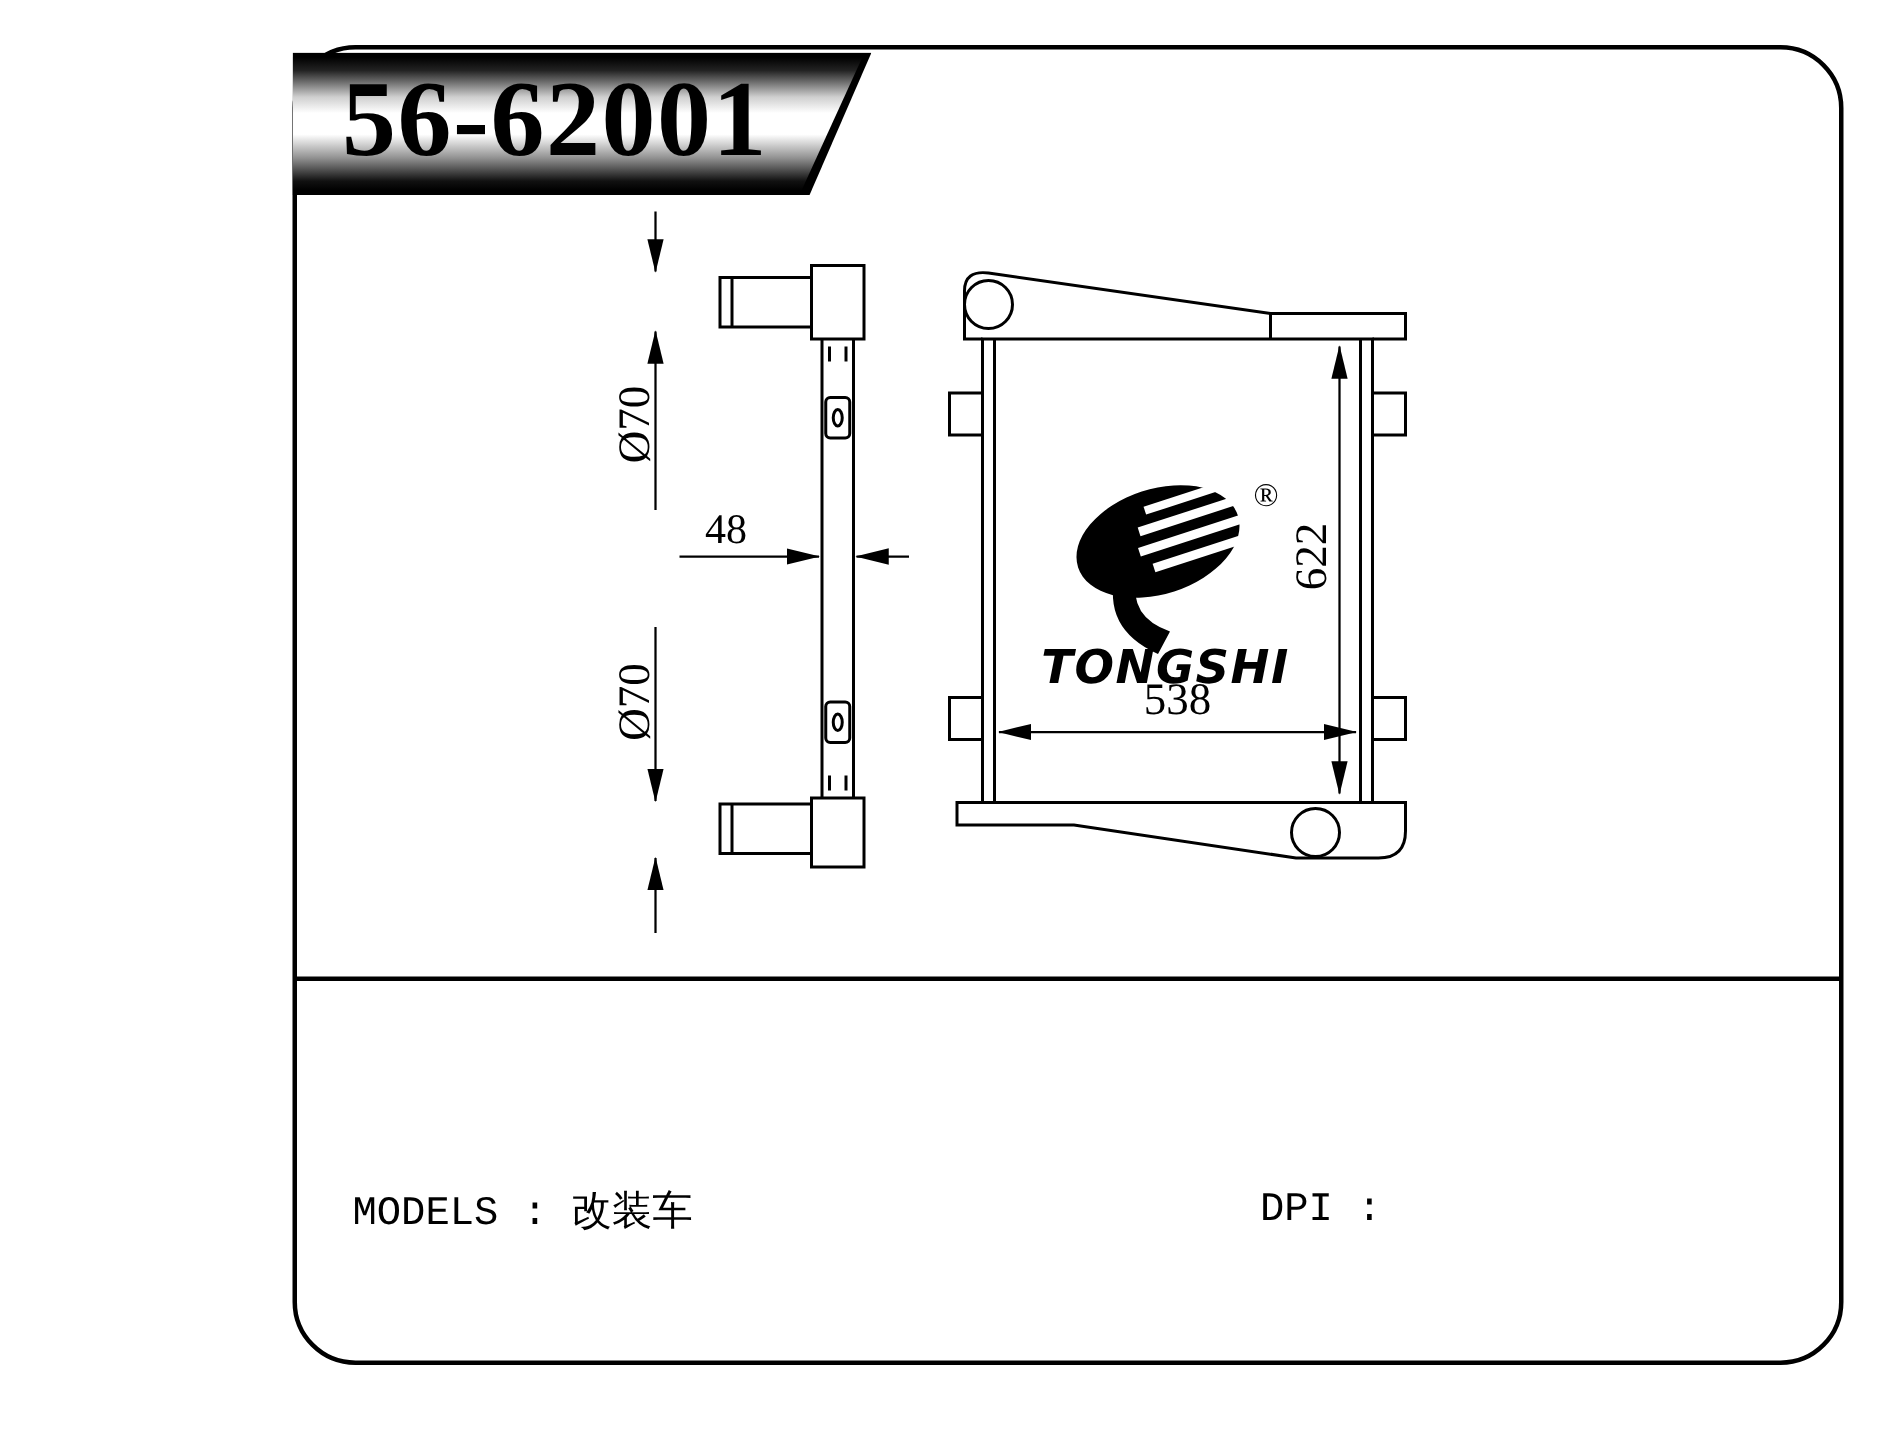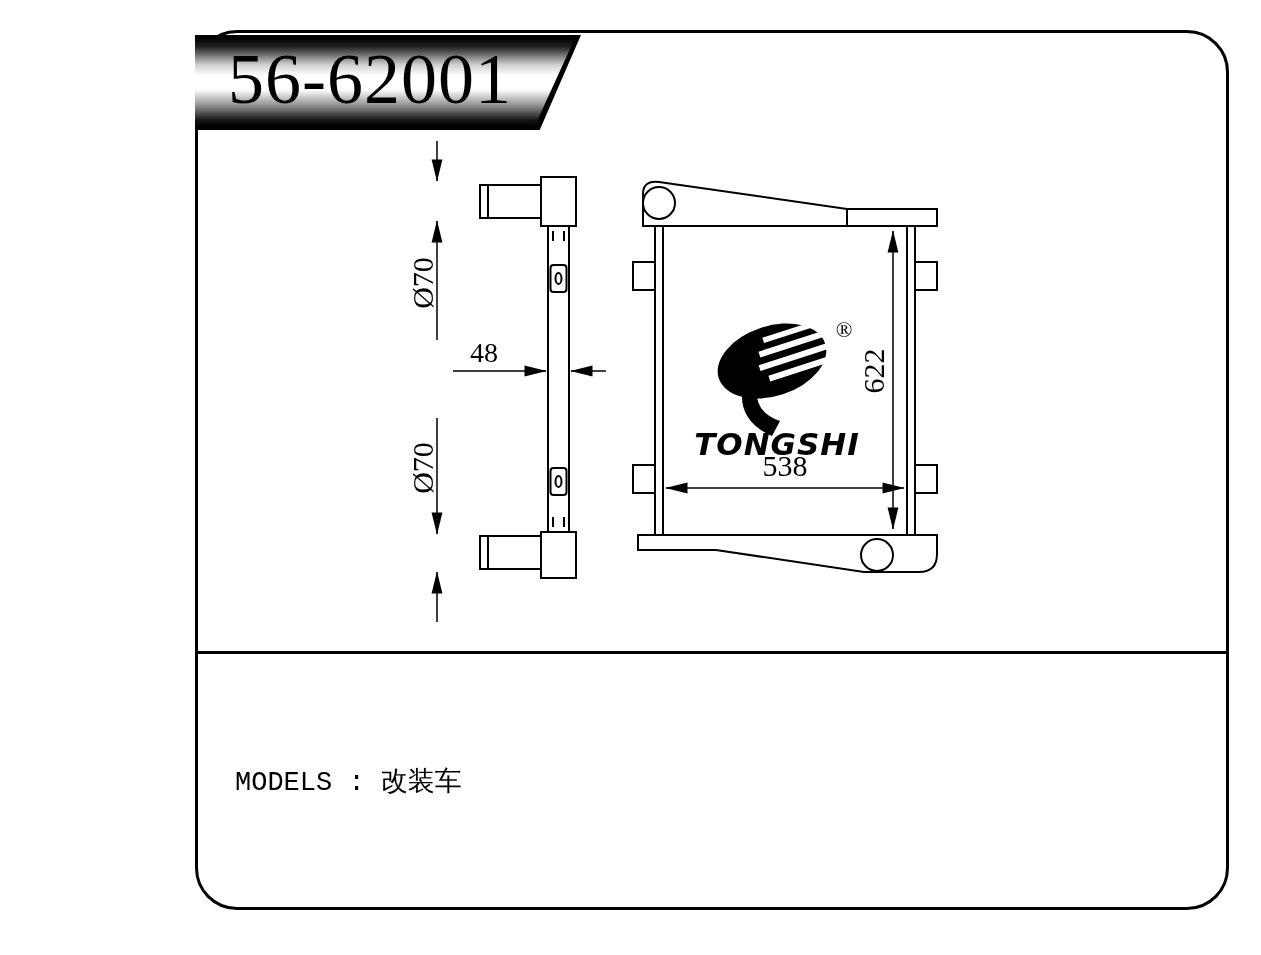--- a/index.html
+++ b/index.html
@@ -2,27 +2,27 @@
 <html><head>
 <meta charset="utf-8">
 <style>
   html,body{margin:0;padding:0;background:#fff;}
   .page{position:relative;width:1261px;height:955px;background:#fff;overflow:hidden;font-family:"Liberation Sans",sans-serif;color:#000;}
   .frame{position:absolute;left:195px;top:30px;width:1034px;height:880px;border:3px solid #000;border-radius:42px;box-sizing:border-box;}
   .divider{position:absolute;left:0;right:0;top:618px;border-top:3px solid #000;}
   .badge{position:absolute;left:195px;top:35px;width:386px;height:95px;background:#000;clip-path:polygon(0 0,100% 0,89.3% 100%,0 100%);}
   .badge-inner{position:absolute;left:0;top:3px;width:380px;height:89px;clip-path:polygon(0 0,100% 0,89.3% 100%,0 100%);
     background:linear-gradient(to bottom,#000 0%,#222 10%,#cfcfcf 30%,#fff 42%,#fff 58%,#8f8f8f 76%,#111 93%,#000 100%);
-    display:flex;align-items:center;justify-content:center;}
+    display:flex;align-items:center;justify-content:center;font-weight:bold;}
   .badge-text{font-family:"Liberation Serif","DejaVu Serif",serif;font-size:72px;color:#000;padding-right:30px;letter-spacing:1px;transform:translateY(-3px);}
   .drawing{position:absolute;left:400px;top:135px;display:block;}
   .specs{position:absolute;font-family:"Liberation Mono","DejaVu Sans Mono",monospace;font-size:27px;color:#000;white-space:pre;}
   .specs-left{left:235px;top:702px;}
   .specs-right{left:840px;top:699px;}
-  .spec-line{height:42px;line-height:42px;}
+  .spec-line{height:42px;line-height:42px;margin-top:27px;}
   svg text{font-family:"Liberation Serif","DejaVu Serif",serif;fill:#000;}
   svg .wordmark{font-family:"DejaVu Sans","Liberation Sans",sans-serif;font-weight:bold;font-style:italic;letter-spacing:1px;}
 </style>
 </head>
 <body>
 
 <div class="page">
 
   <div class="frame">
     <div class="divider"></div>
@@ -108,17 +108,18 @@
     </g>
   </svg>
 
   <div class="specs specs-left">
     <div class="spec-line">MODELS : 改装车</div>
     
     
   </div>
 
   <div class="specs specs-right">
+    <div class="spec-line">DPI :</div>
     
     
   </div>
 
 </div>
 
 </body></html>

